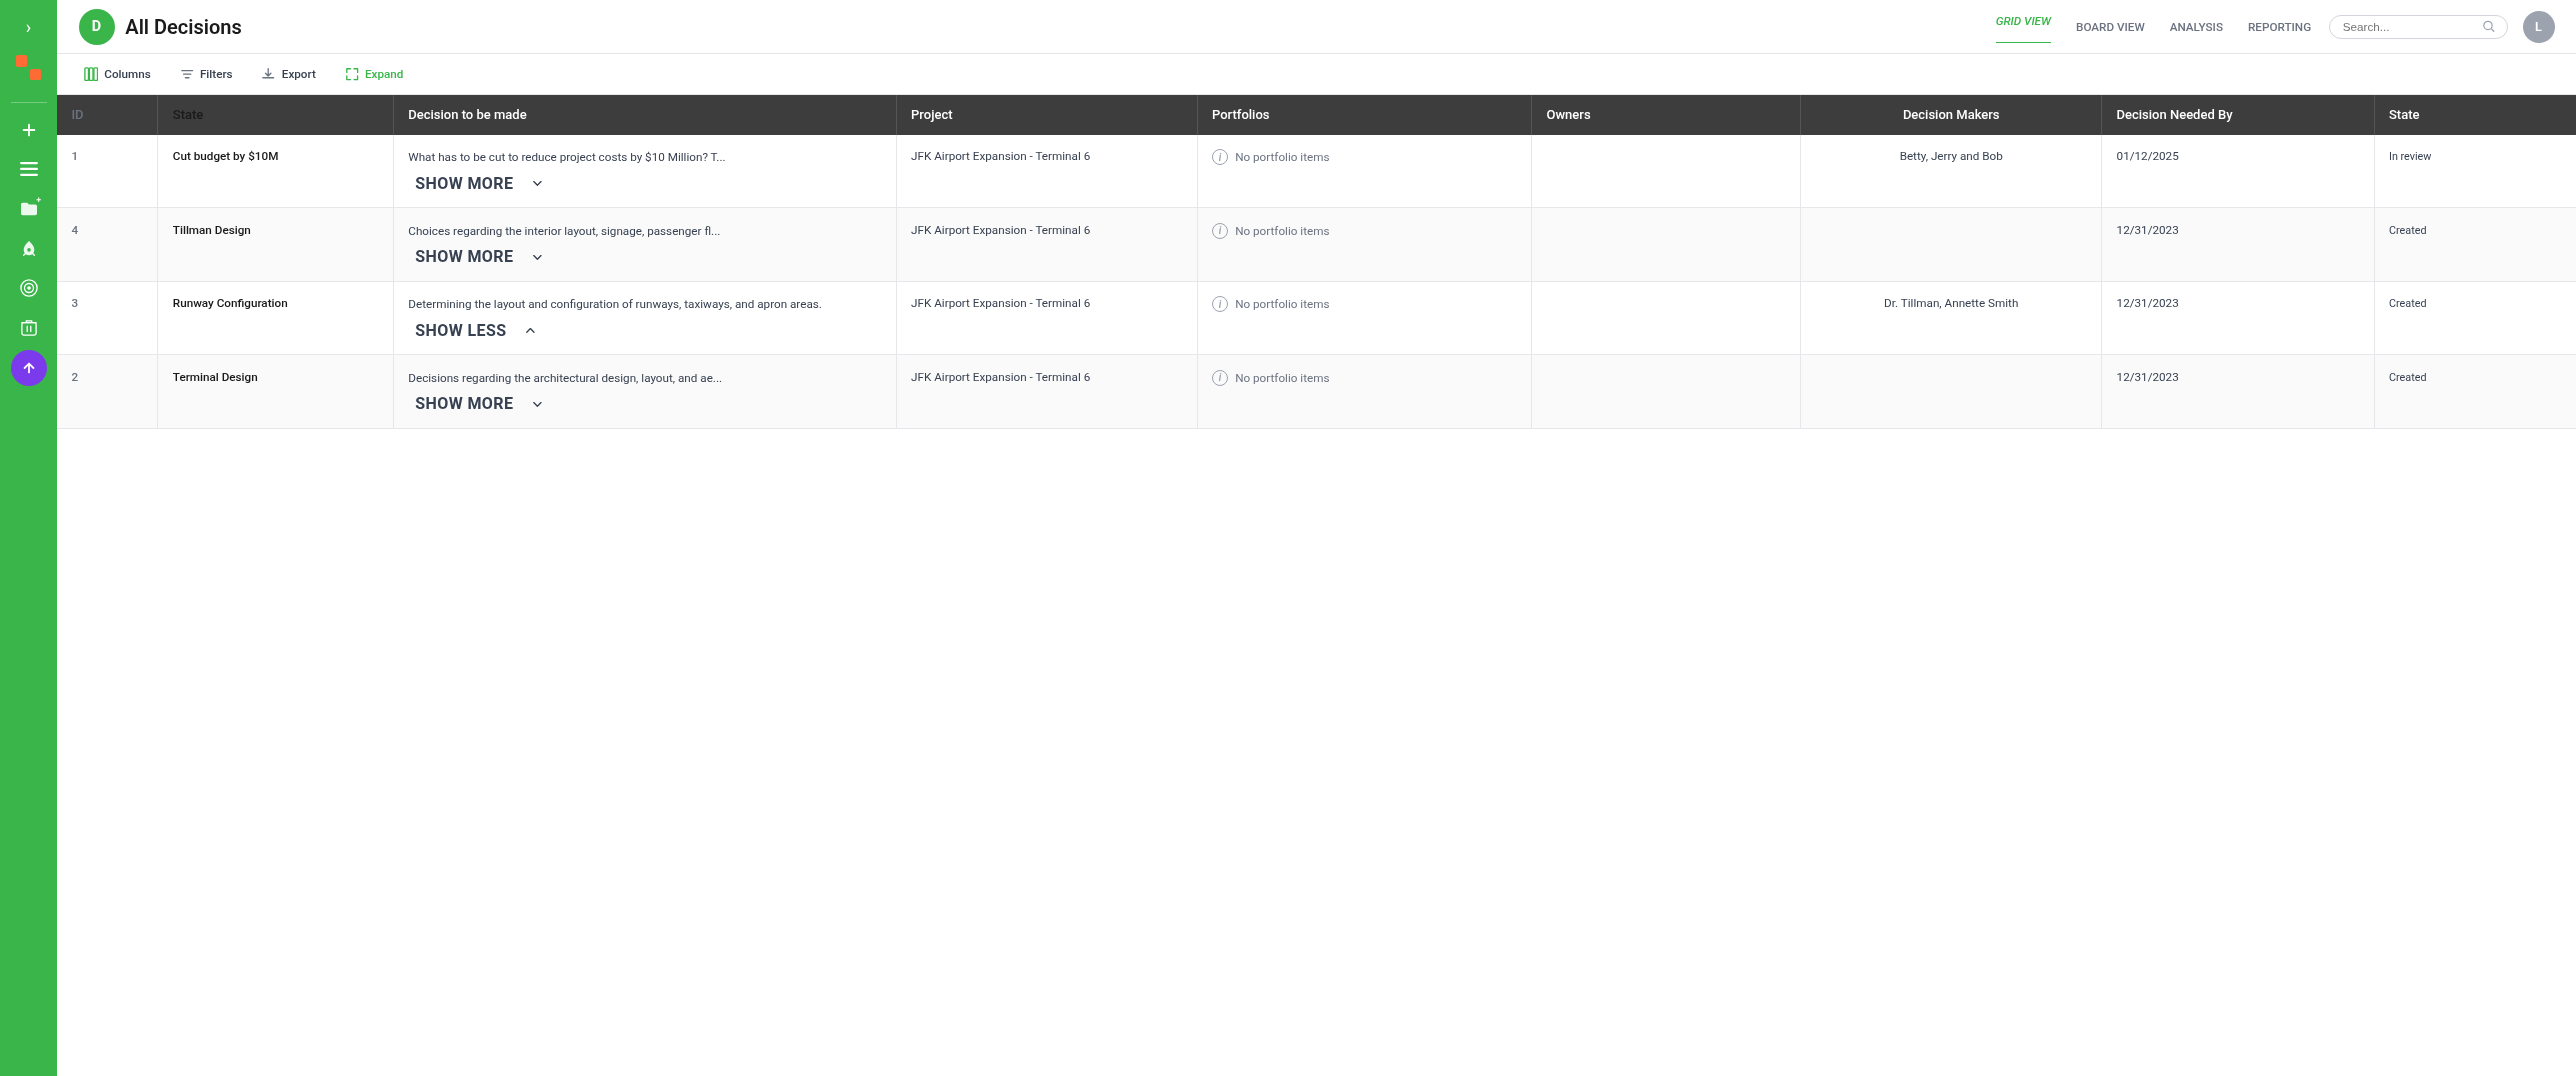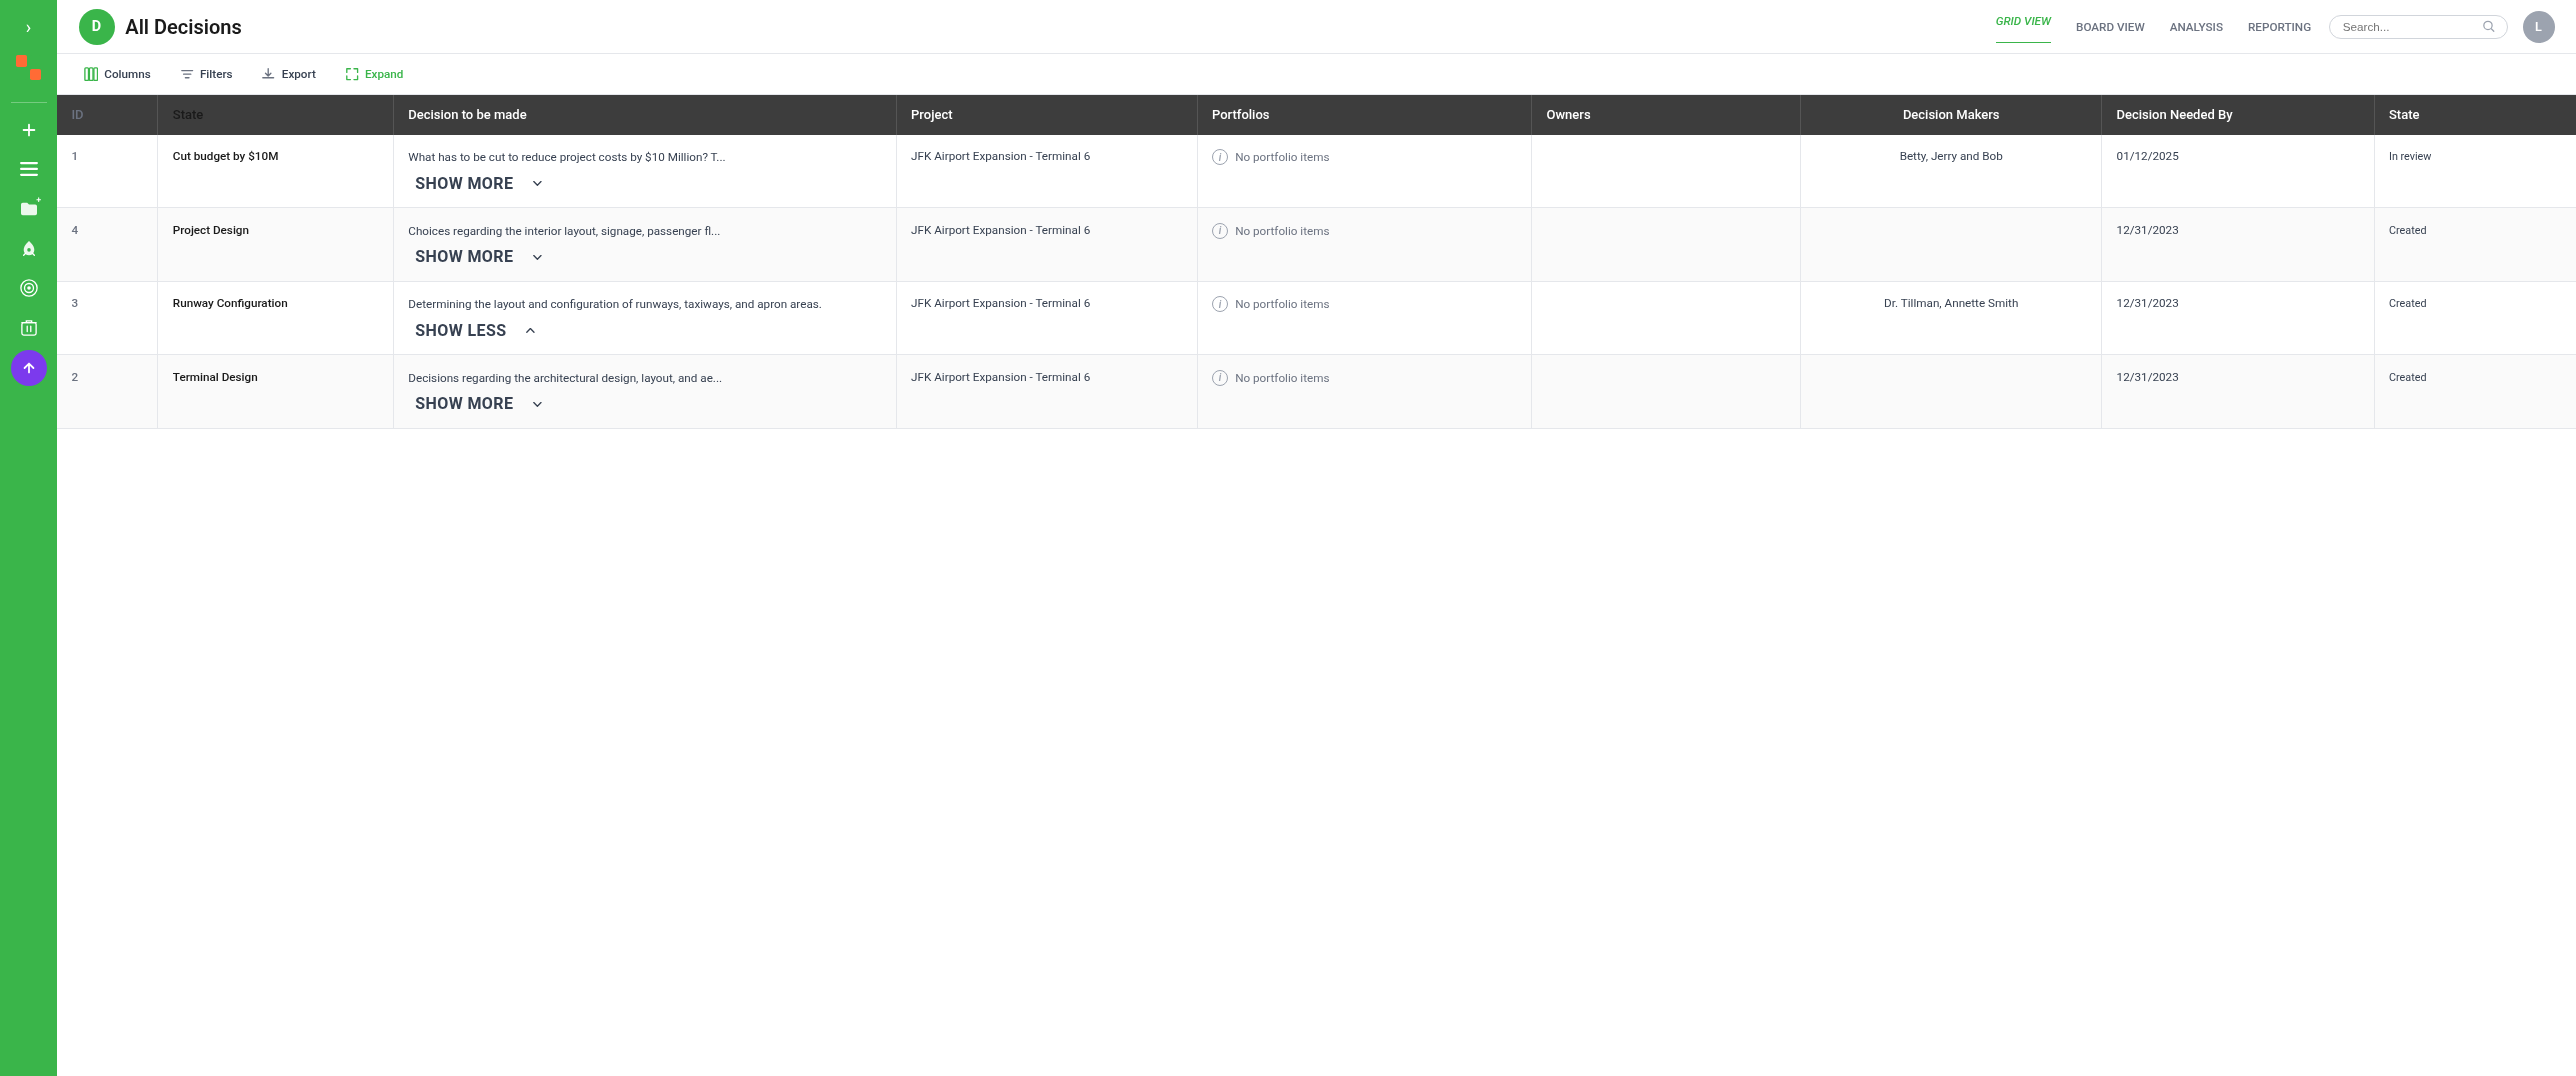--- a/index.html
+++ b/index.html
@@ -432,21 +432,21 @@
         <span>No portfolio items</span>
       </div>
     </td>
     <td class="td-owners"></td>
     <td class="td-makers">Betty, Jerry and Bob</td>
     <td class="td-date">01/12/2025</td>
     <td class="td-state"><span class="state-badge">In review</span></td>
   </tr>
           <tr>
     <td class="td-id">4</td>
-    <td class="td-name">Project Design</td>
+    <td class="td-name">Tillman Design</td>
     <td class="td-decision">
       <div class="decision-text">Choices regarding the interior layout, signage, passenger fl...</div>
       <div class="show-more-btn">
         <span>SHOW MORE</span>
         <svg width="10.8" height="10.8" viewBox="0 0 12 12" fill="none">
                   <path d="M2 4l4 4 4-4" stroke="#374151" stroke-width="1.5" stroke-linecap="round" stroke-linejoin="round"></path>
                 </svg>
       </div>
     </td>
     <td class="td-project">JFK Airport Expansion - Terminal 6</td>

